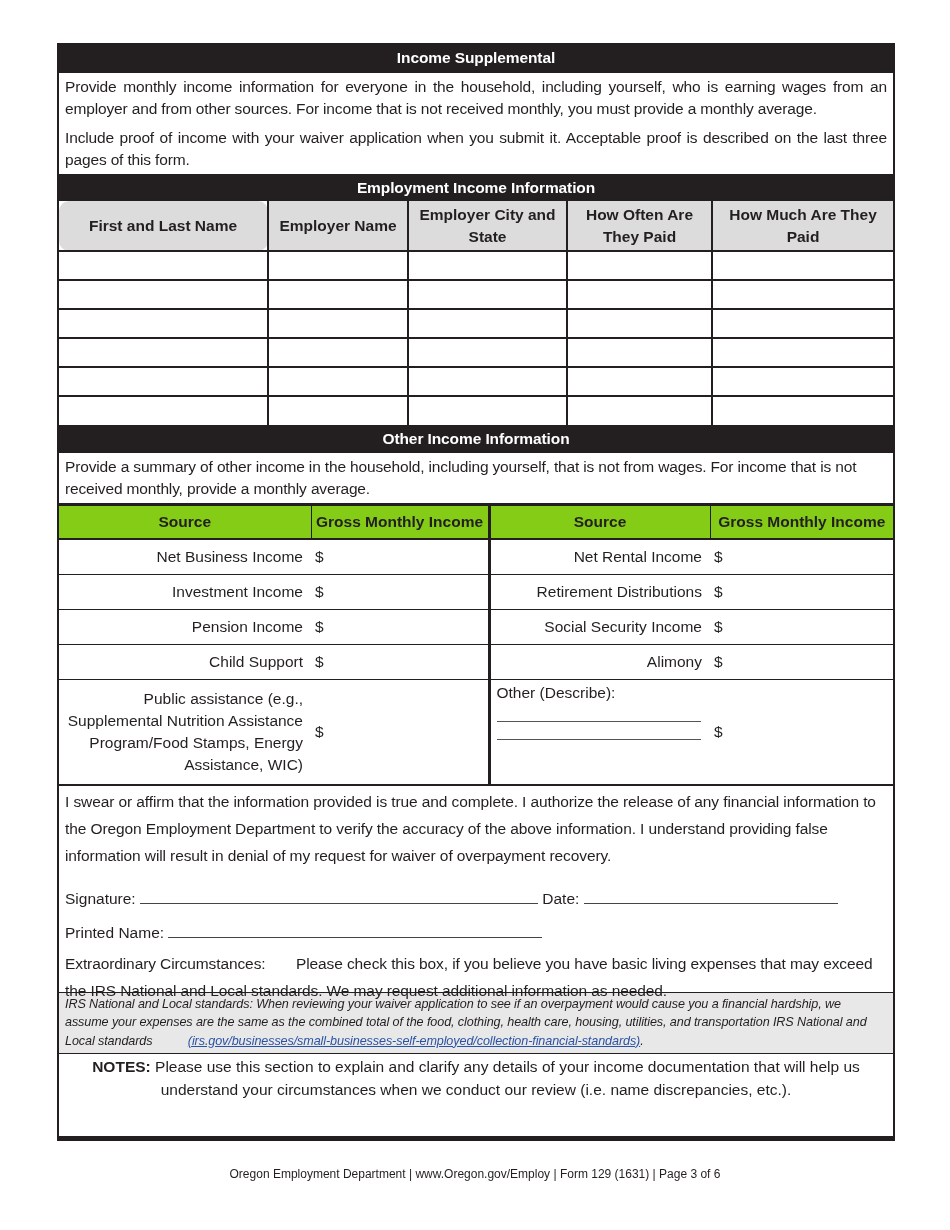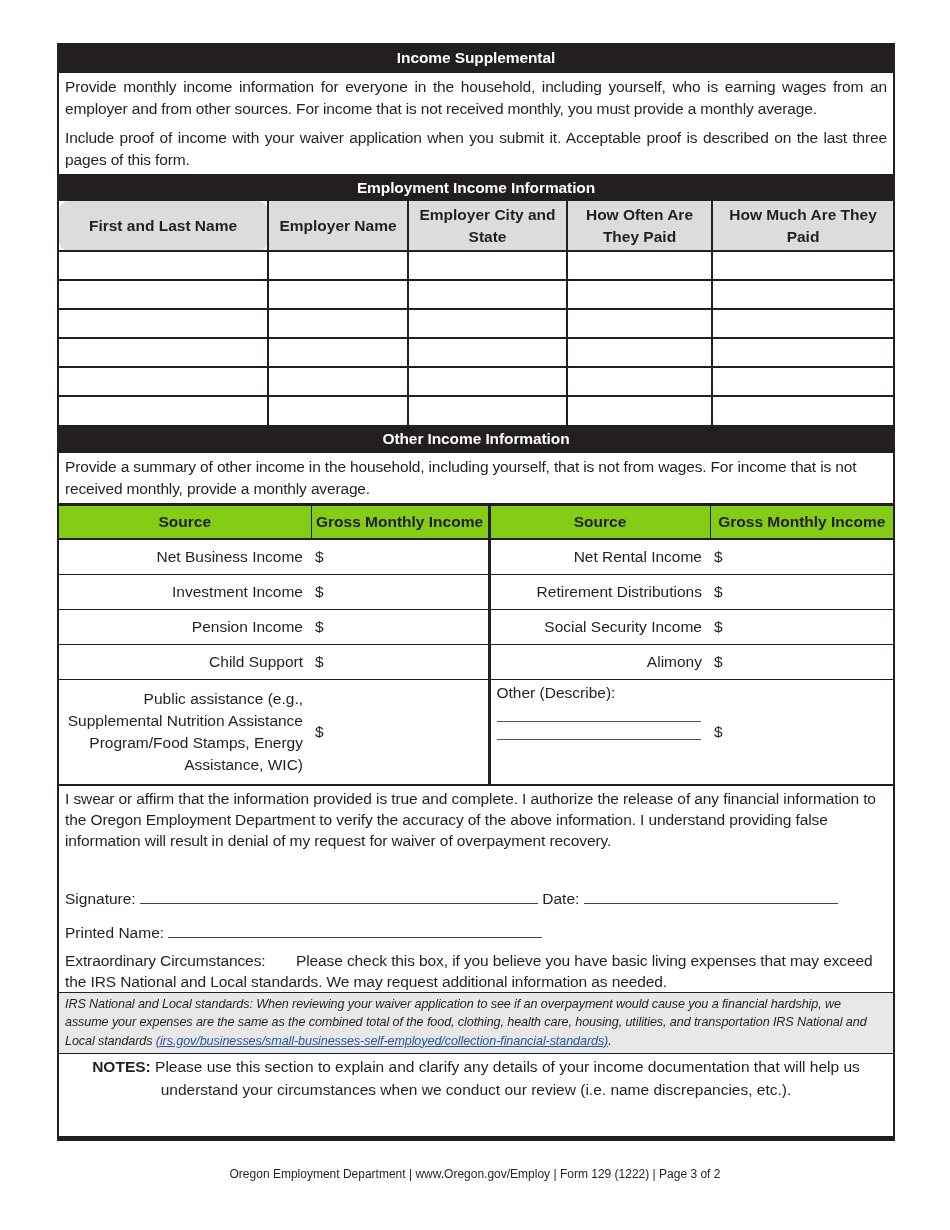--- a/index.html
+++ b/index.html
@@ -32,29 +32,29 @@
     border-right: 1.5px solid #231f20; border-bottom: 2px solid #231f20;
   }
   .oth td { font-size: 15.5px; height: 29px; border-bottom: 1.5px solid #231f20; padding: 8px; }
   .oth td.src { text-align: right; padding-right: 8px; }
   .oth td.amt { padding-left: 4px; }
   .oth .mid { border-right: 3px solid #231f20 !important; }
   .oth tr.big td { height: 98px; border-bottom: none; vertical-align: middle; line-height: 22px; }
   .other-cell { vertical-align: top !important; padding: 2px 0 0 6px !important; position: relative; }
   .uline { display: block; width: 204px; border-bottom: 1px solid #555; height: 18px; }
 
-  .cert-text { font-size: 15.5px; line-height: 21px; padding: 2px 6px; letter-spacing: -0.1px; }
+  .cert-text { font-size: 15.5px; line-height: 27px; padding: 2px 6px; letter-spacing: -0.1px; }
   .field-row { font-size: 15.5px; padding: 0 6px; white-space: nowrap; }
   .line { display: inline-block; border-bottom: 1px solid #444; vertical-align: baseline; height: 14px; }
   .irs {
     background: #e8e8e9; border-top: 1.5px solid #231f20; border-bottom: 1.5px solid #231f20;
     font-size: 12.6px; font-style: italic; line-height: 18.5px; padding: 2px 6px 3px 6px; color: #231f20;
     letter-spacing: -0.1px;
   }
-  .irs a { color: #2b53a4; text-decoration: underline; }
+  .irs a { color: #2b53a4; text-decoration: underline; margin-left: 32px; }
   .notes { font-size: 15.5px; line-height: 22.5px; padding: 2px 6px; height: 82px; text-align: center; }
   .bottom-rule { height: 5px; background: #231f20; }
   .footer { position: absolute; top: 1167px; left: 0; width: 950px; text-align: center; font-size: 12px; color: #231f20; }
 </style>
 </head>
 <body>
 
 <div class="page">
 
   <div class="bar">Income Supplemental</div>
@@ -202,13 +202,13 @@
       <span>Extraordinary Circumstances:</span>
       <span style="display:inline-block;width:22px"></span>
       <span>Please check this box, if you believe you have basic living expenses that may exceed the IRS National and Local standards. We may request additional information as needed.</span>
     </div>
     <div class="irs"><span>IRS National and Local standards: When reviewing your waiver application to see if an overpayment would cause you a financial hardship, we assume your expenses are the same as the combined total of the food, clothing, health care, housing, utilities, and transportation IRS National and Local standards </span><a>(irs.gov/businesses/small-businesses-self-employed/collection-financial-standards)</a><span>.</span></div>
     <div class="notes"><b>NOTES:</b><span> Please use this section to explain and clarify any details of your income documentation that will help us understand your circumstances when we conduct our review (i.e. name discrepancies, etc.).</span></div>
   </div>
   <div class="bottom-rule"></div>
 </div>
 
-<div class="footer">Oregon Employment Department | www.Oregon.gov/Employ | Form 129 (1222) | Page 3 of 2</div>
+<div class="footer">Oregon Employment Department | www.Oregon.gov/Employ | Form 129 (1631) | Page 3 of 6</div>
 
 </body></html>

